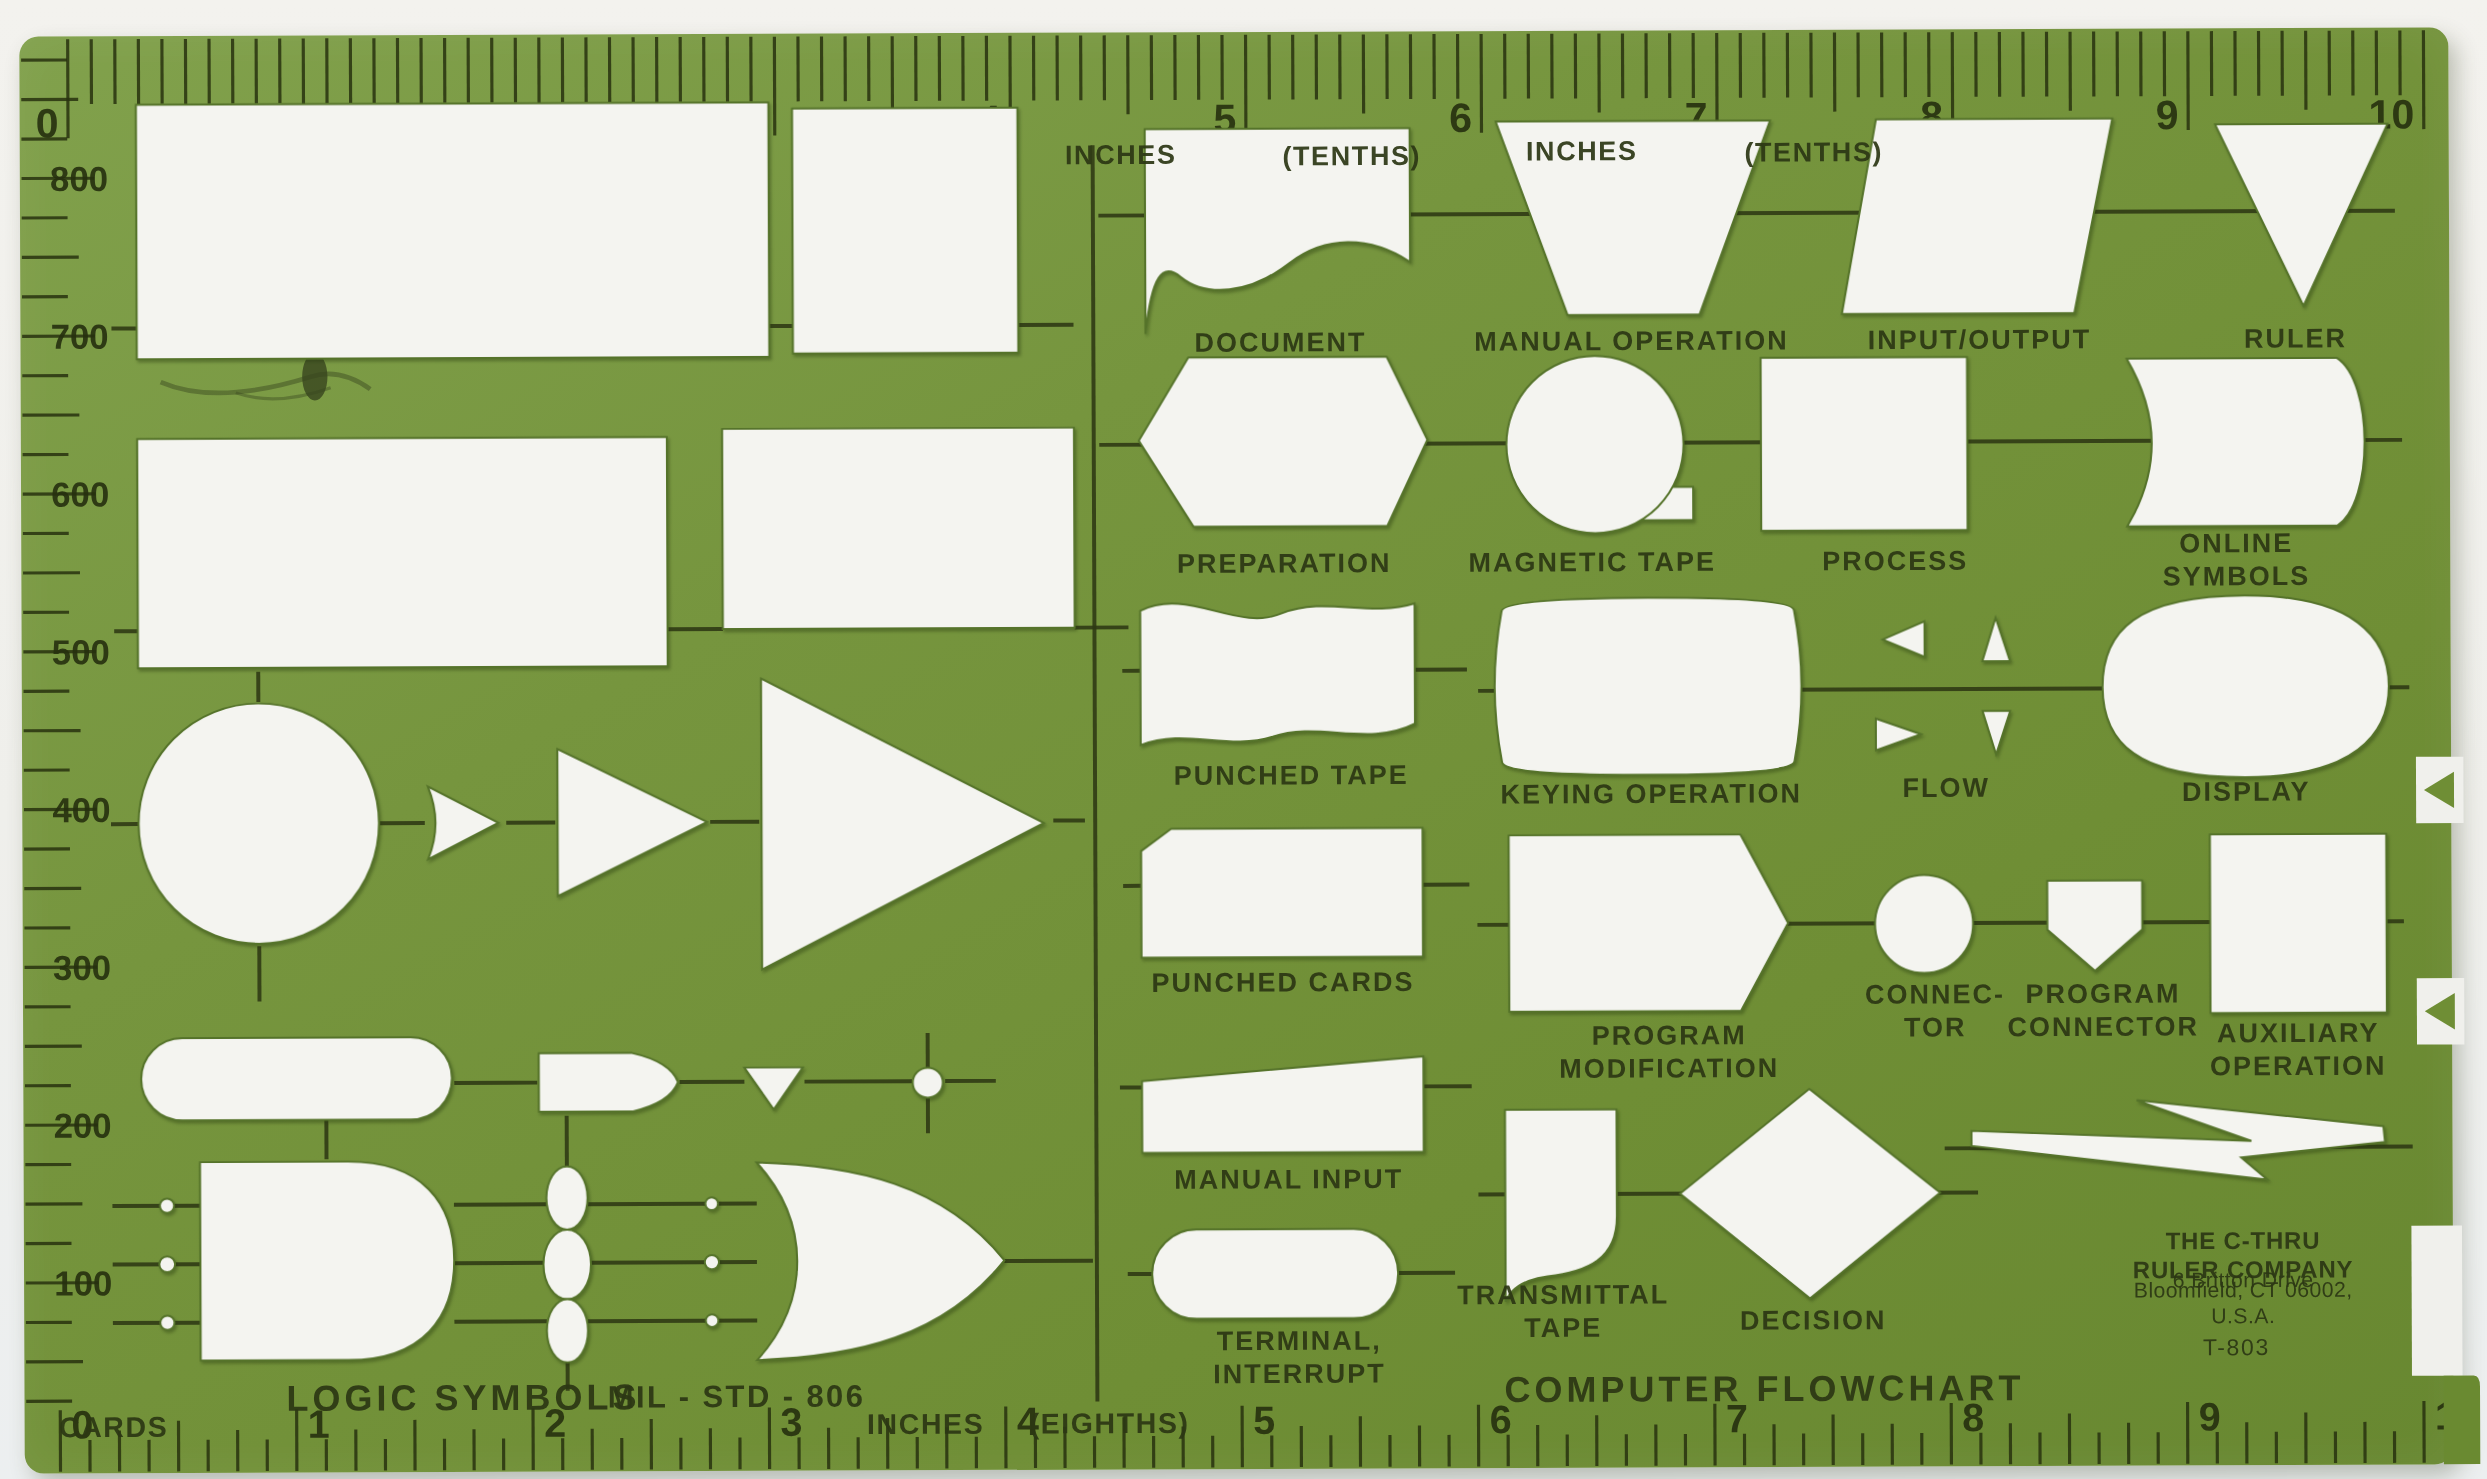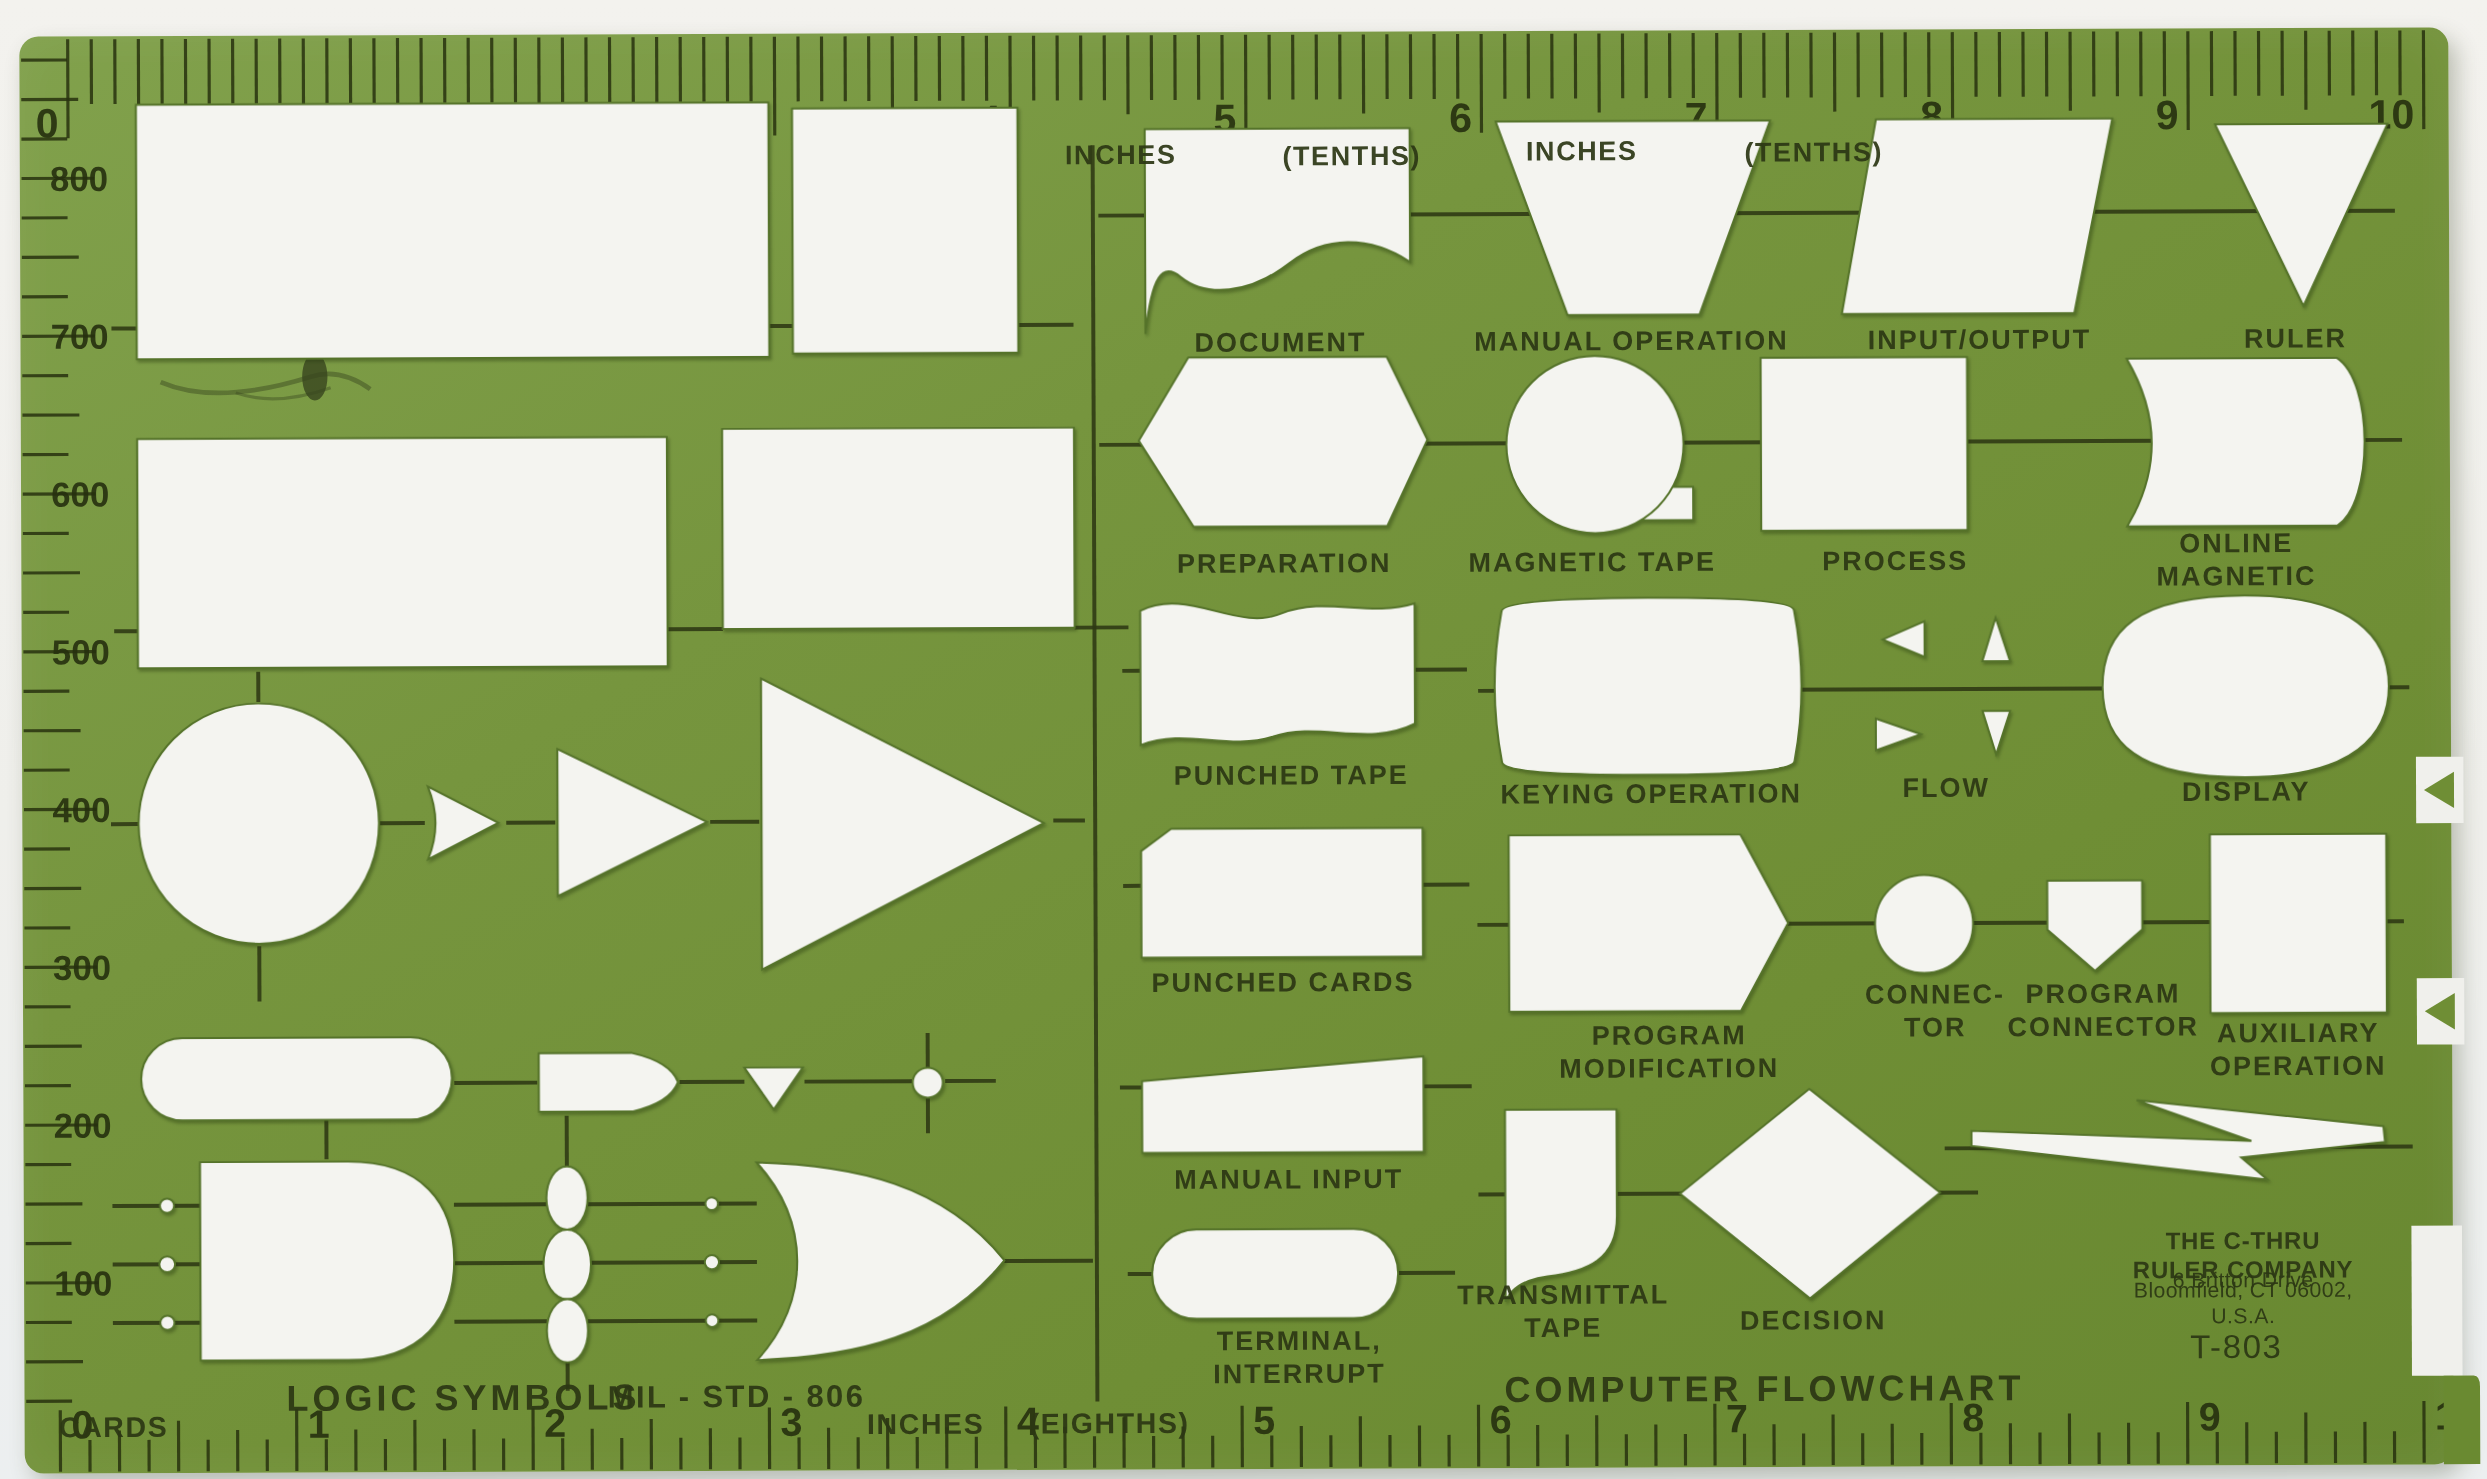--- a/index.html
+++ b/index.html
@@ -18,21 +18,21 @@
   .rnum{fill:#26300f;font-family:"Liberation Sans",sans-serif;font-weight:700;opacity:.9;}
   .label{position:absolute;transform:translate(-50%,-50%);color:#2c3714;font-size:27px;
          letter-spacing:2px;white-space:pre-line;text-align:center;line-height:1.22;
          font-weight:700;opacity:.92;}
   .cap{font-size:36px;letter-spacing:4px;}
   .md{font-size:31px;letter-spacing:2.4px;}
   .sm{font-size:28.5px;letter-spacing:1.6px;margin-top:28px;}
   .unit{font-size:27px;letter-spacing:1.6px;}
   .co{font-size:24px;letter-spacing:0.8px;}
   .addr{font-size:21.3px;letter-spacing:0.4px;font-weight:400;}
-  .model{font-size:33px;letter-spacing:1.6px;font-weight:400;}
+  .model{font-size:23px;letter-spacing:1.6px;font-weight:400;}
 </style>
 </head>
 <body>
 
 <div id="stage">
  <div id="tilt">
   <div id="template"></div>
 
   <svg width="2487" height="1480" viewBox="0 0 3146 1872">
 
@@ -409,21 +409,21 @@
     </g>
   </svg>
 
   <div class="label" style="left:1282px;top:343px">DOCUMENT</div>
   <div class="label" style="left:1633px;top:343px">MANUAL OPERATION</div>
   <div class="label" style="left:1981px;top:343px">INPUT/OUTPUT</div>
   <div class="label" style="left:2297px;top:343px">RULER</div>
   <div class="label" style="left:1285px;top:564px">PREPARATION</div>
   <div class="label" style="left:1593px;top:564px">MAGNETIC TAPE</div>
   <div class="label" style="left:1896px;top:564px">PROCESS</div>
-  <div class="label" style="left:2237px;top:564px">ONLINE MAGNETIC</div>
+  <div class="label" style="left:2237px;top:564px">ONLINE SYMBOLS</div>
   <div class="label" style="left:1291px;top:776px">PUNCHED TAPE</div>
   <div class="label" style="left:1651px;top:796px">KEYING OPERATION</div>
   <div class="label" style="left:1946px;top:791px">FLOW</div>
   <div class="label" style="left:2246px;top:796px">DISPLAY</div>
   <div class="label" style="left:1282px;top:983px">PUNCHED CARDS</div>
   <div class="label" style="left:1668px;top:1054px">PROGRAM
 MODIFICATION</div>
   <div class="label" style="left:1934px;top:1014px">CONNEC-
 TOR</div>
   <div class="label" style="left:2102px;top:1014px">PROGRAM

